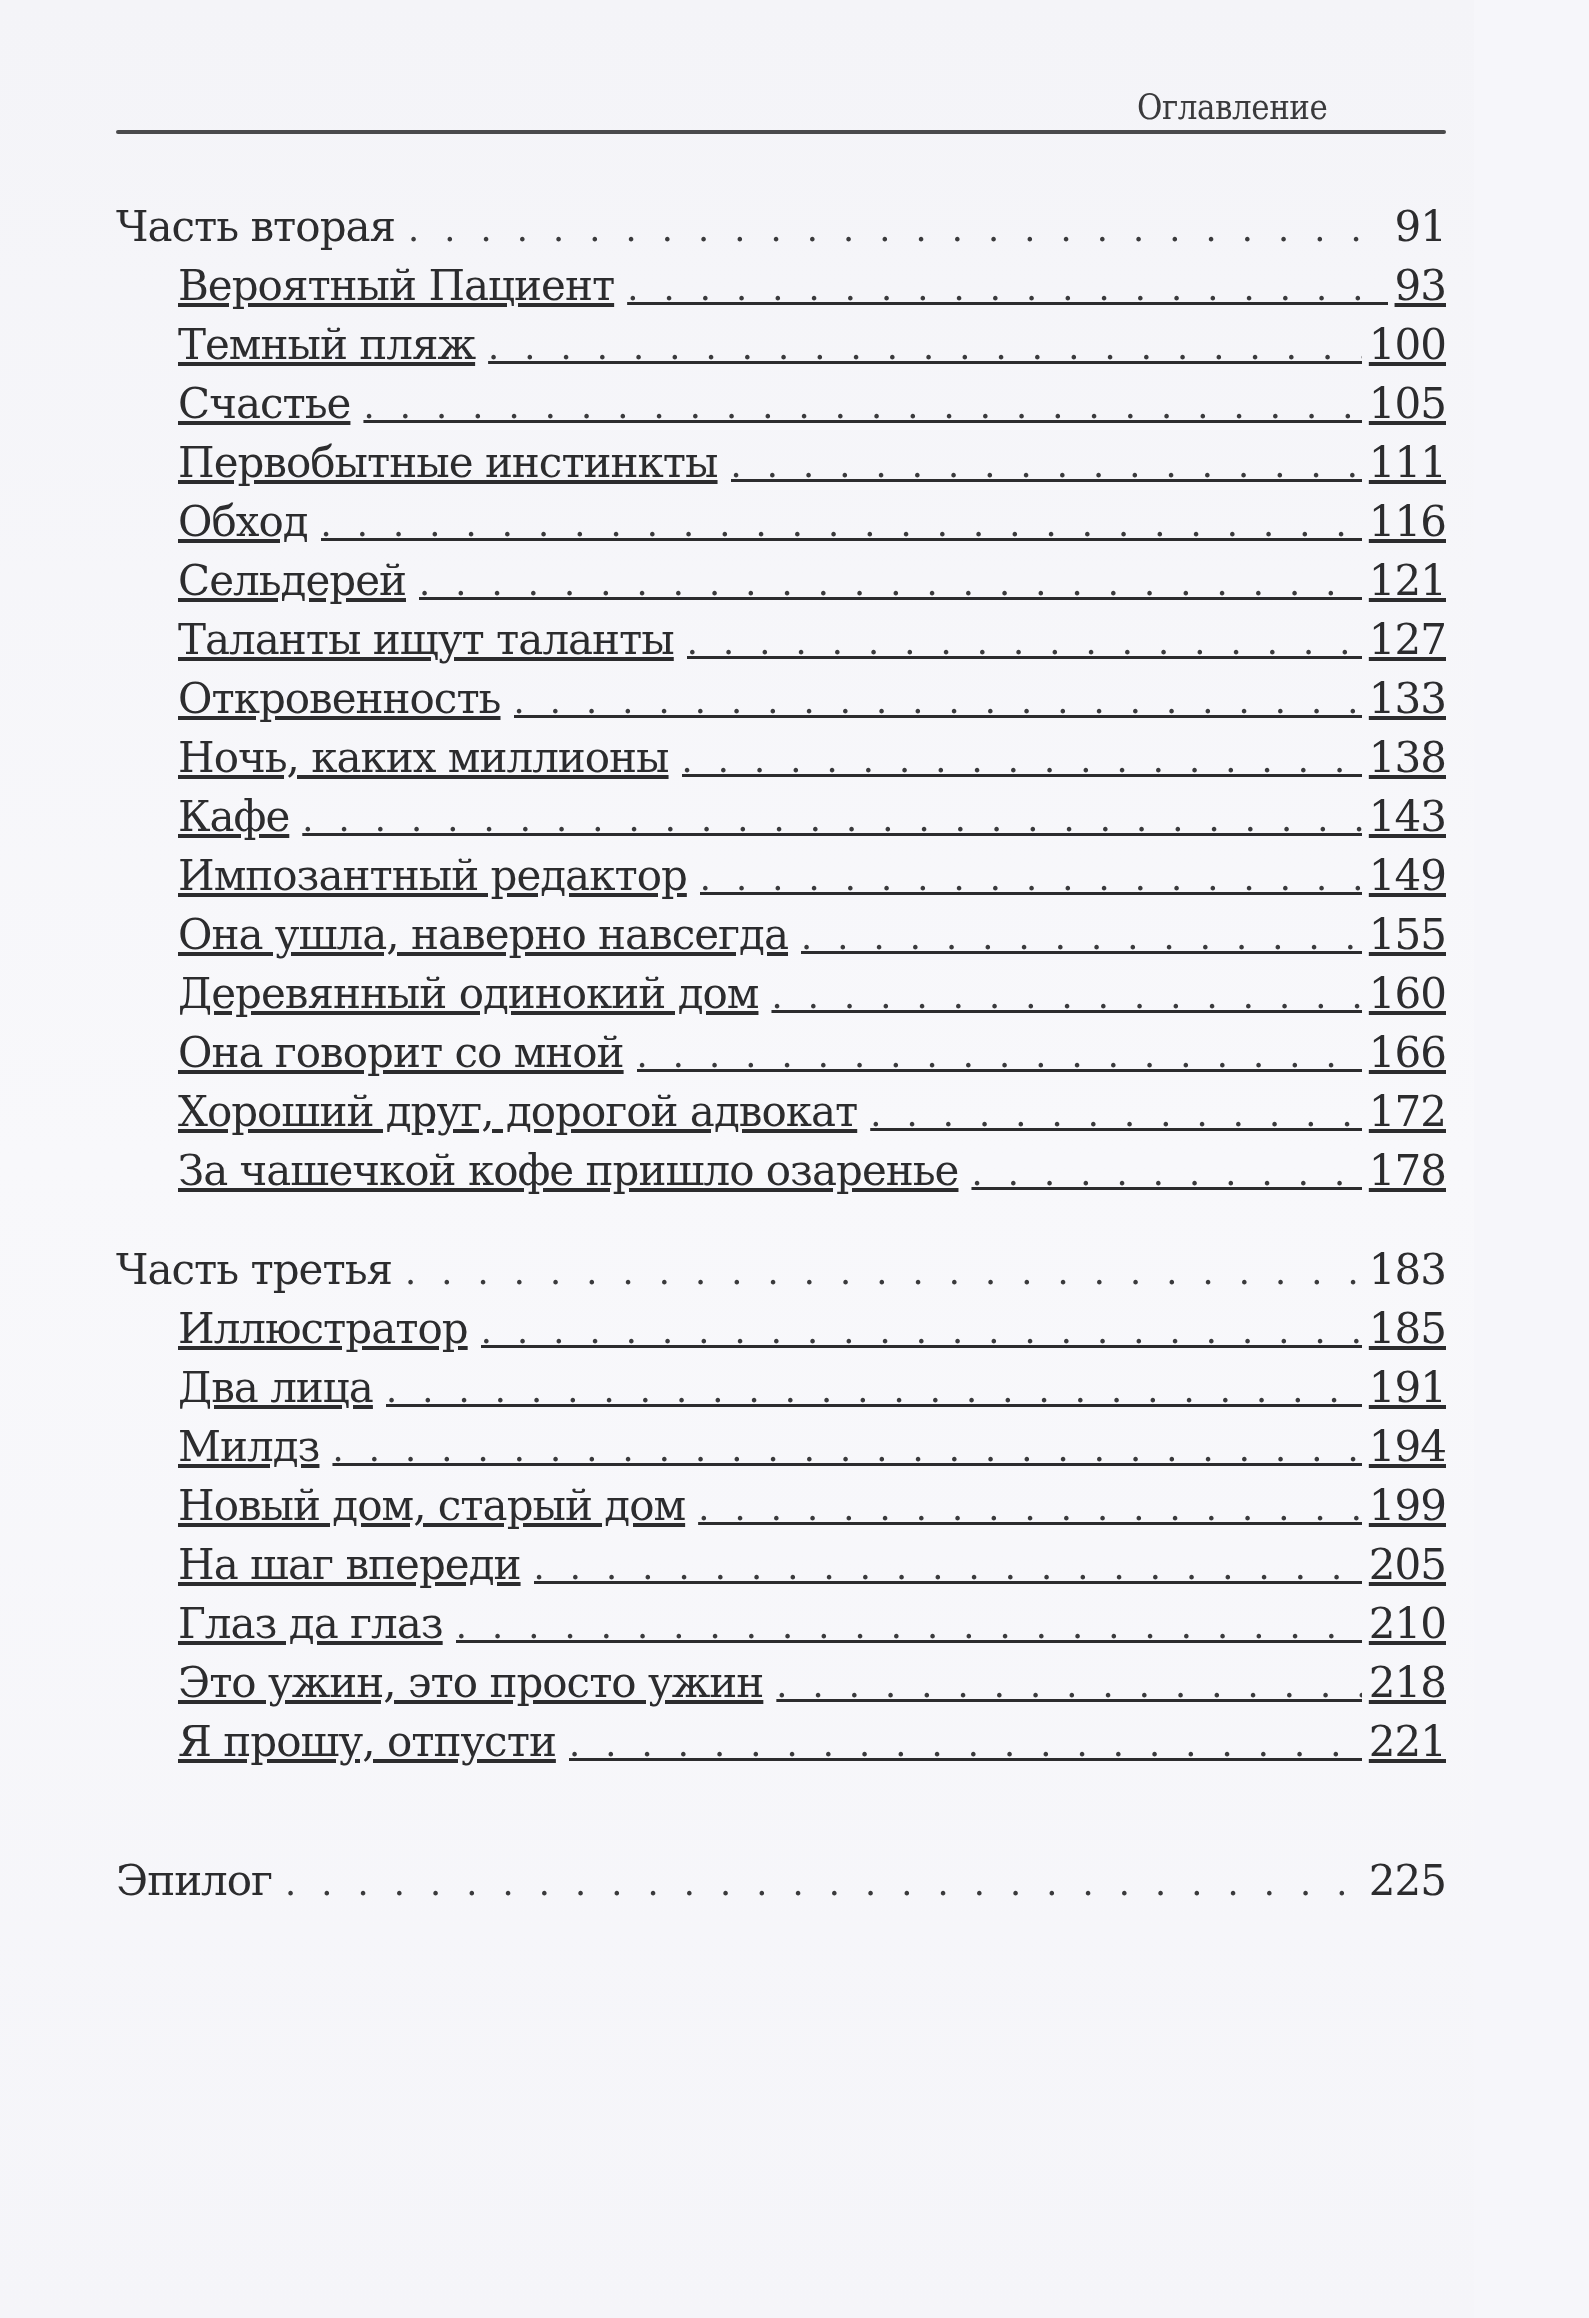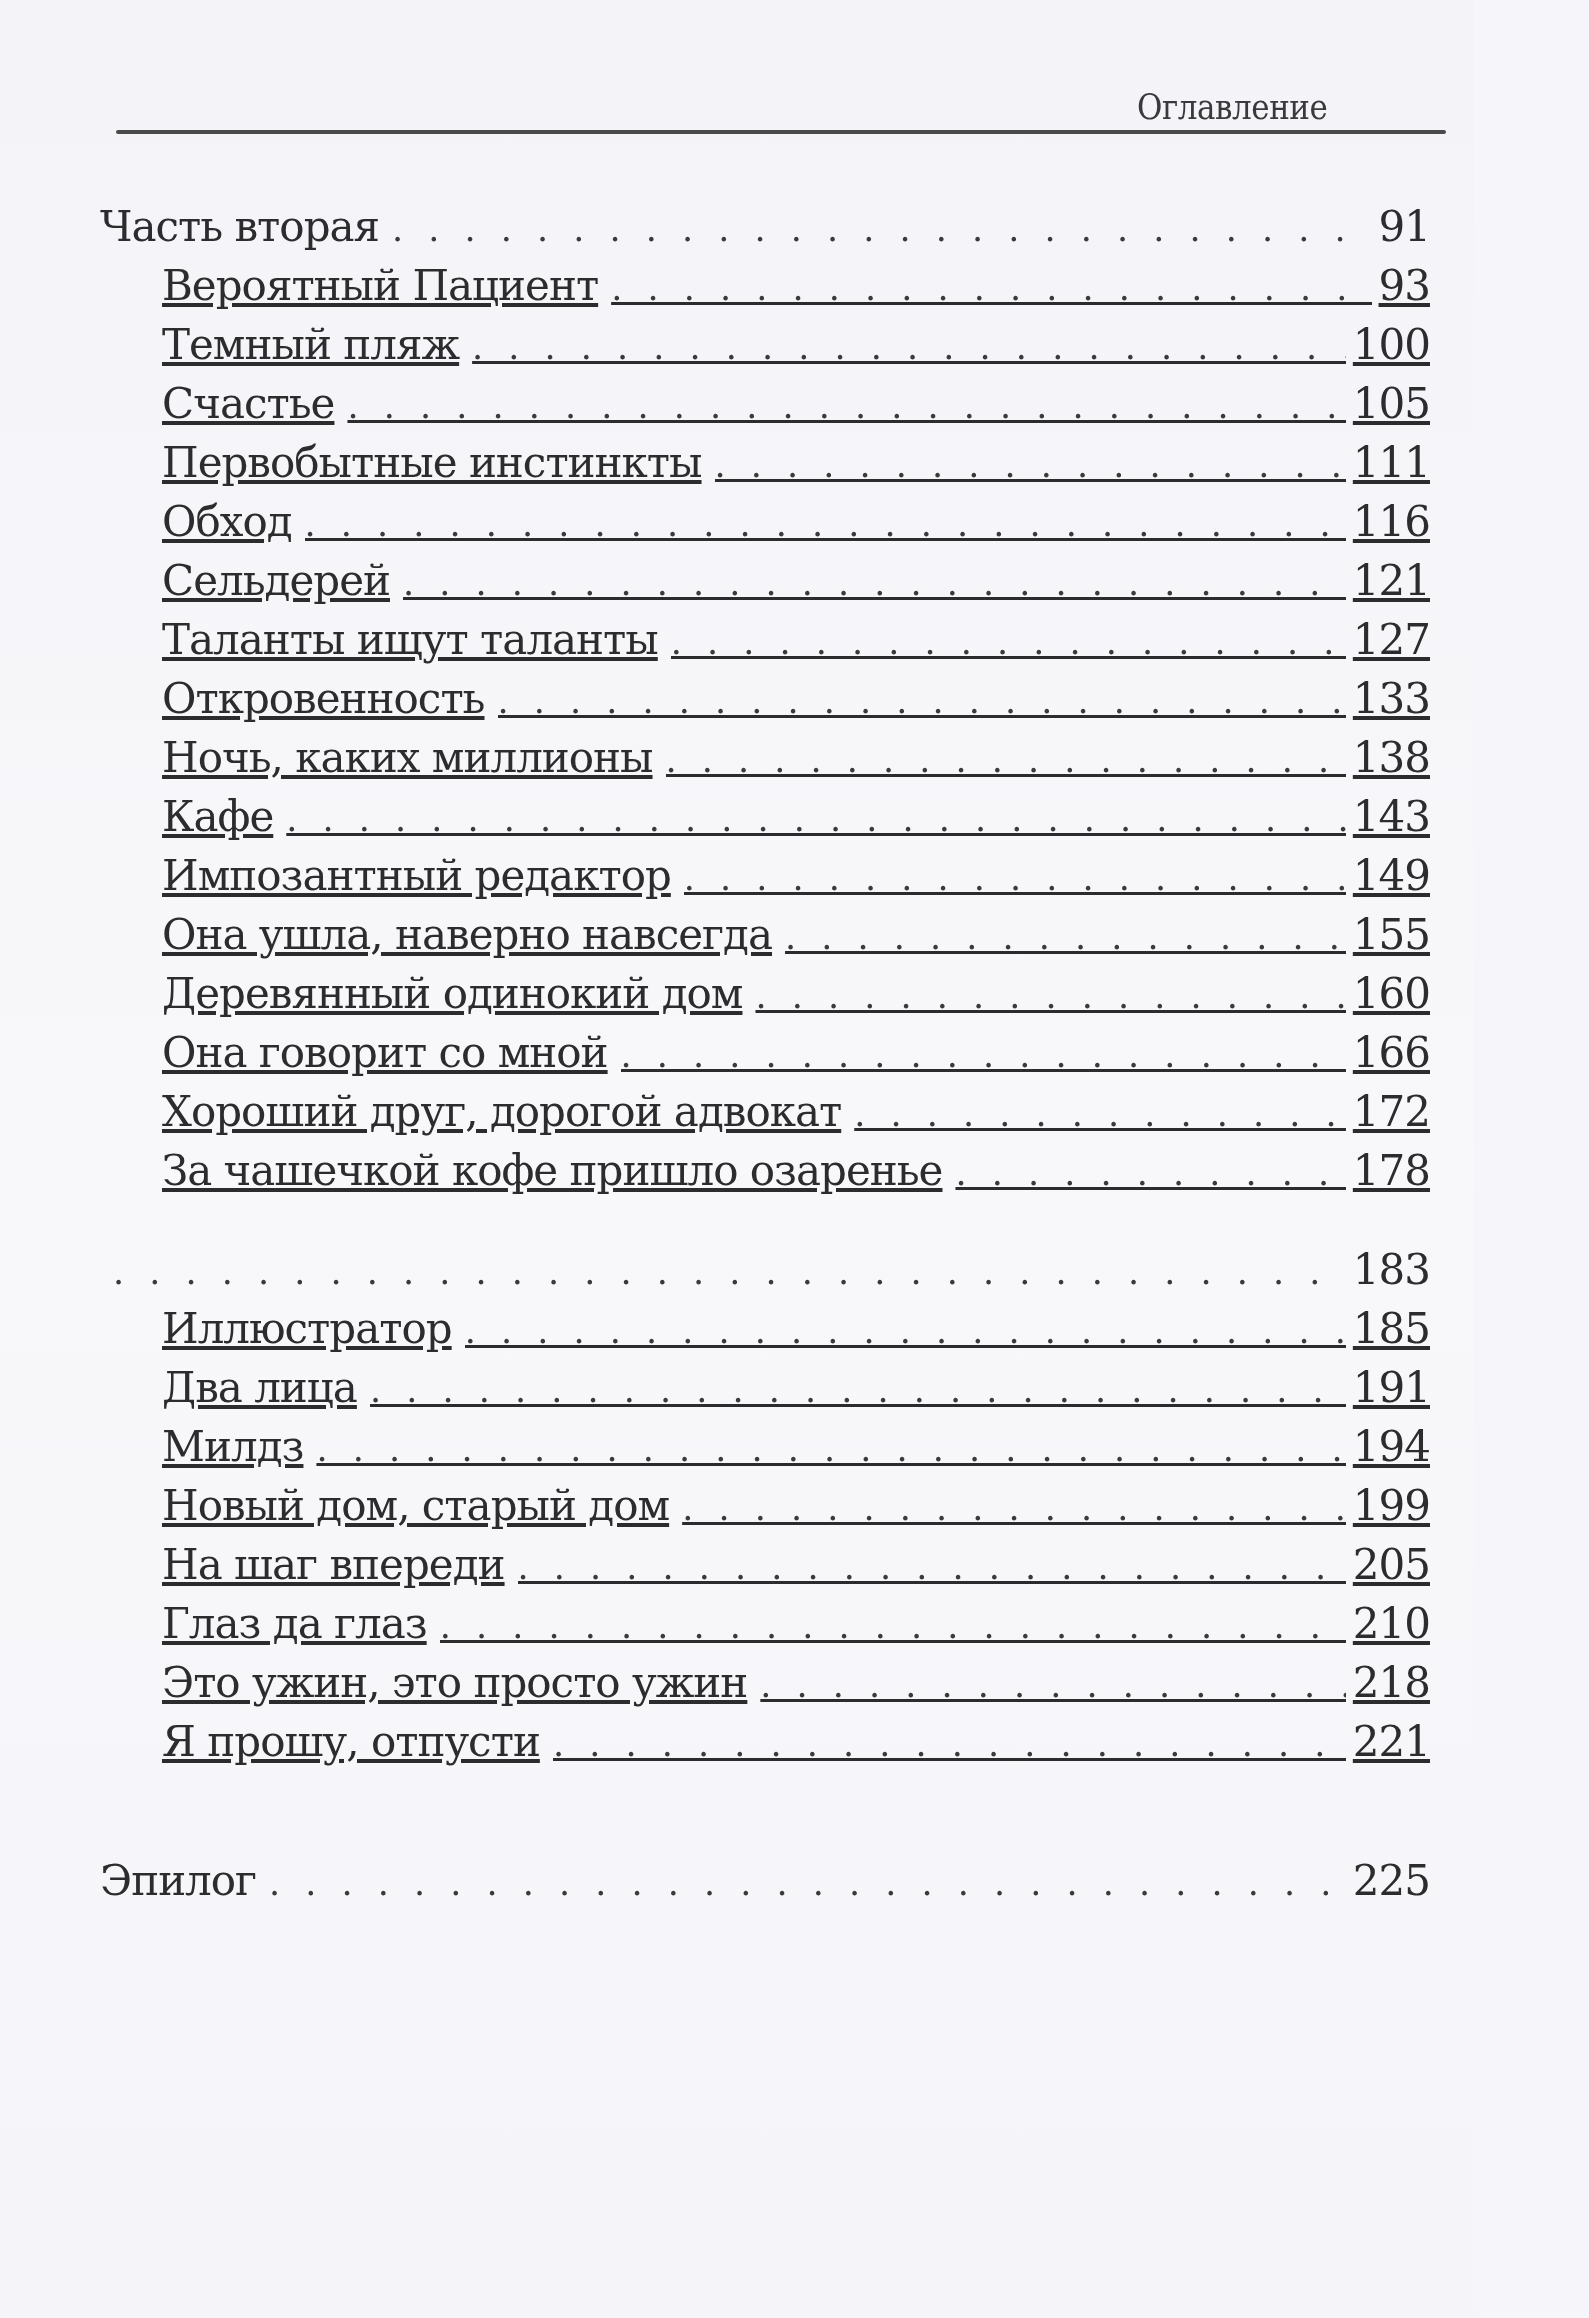--- a/index.html
+++ b/index.html
@@ -36,21 +36,21 @@
       position: absolute;
       left: 116px;
       top: 130px;
       width: 1330px;
       height: 4px;
       background: #4a4a4c;
       border-radius: 2px;
     }
     .toc {
       position: absolute;
-      left: 100px;
+      left: 116px;
       top: 197px;
       width: 1330px;
     }
     .toc-row {
       display: flex;
       align-items: baseline;
       height: 59px;
       font-size: 42px;
       line-height: 59px;
       white-space: nowrap;
@@ -174,20 +174,21 @@
     </div>
     <div class="toc-row level-2">
       <span class="toc-title">За чашечкой кофе пришло озаренье</span>
       <span class="toc-leader"></span>
       <span class="toc-page">178</span>
     </div>
 
     <div class="gap-small"></div>
 
     <div class="toc-row level-1">
+      <span class="toc-title">Часть третья</span>
       <span class="toc-leader"></span>
       <span class="toc-page">183</span>
     </div>
     <div class="toc-row level-2">
       <span class="toc-title">Иллюстратор</span>
       <span class="toc-leader"></span>
       <span class="toc-page">185</span>
     </div>
     <div class="toc-row level-2">
       <span class="toc-title">Два лица</span>

